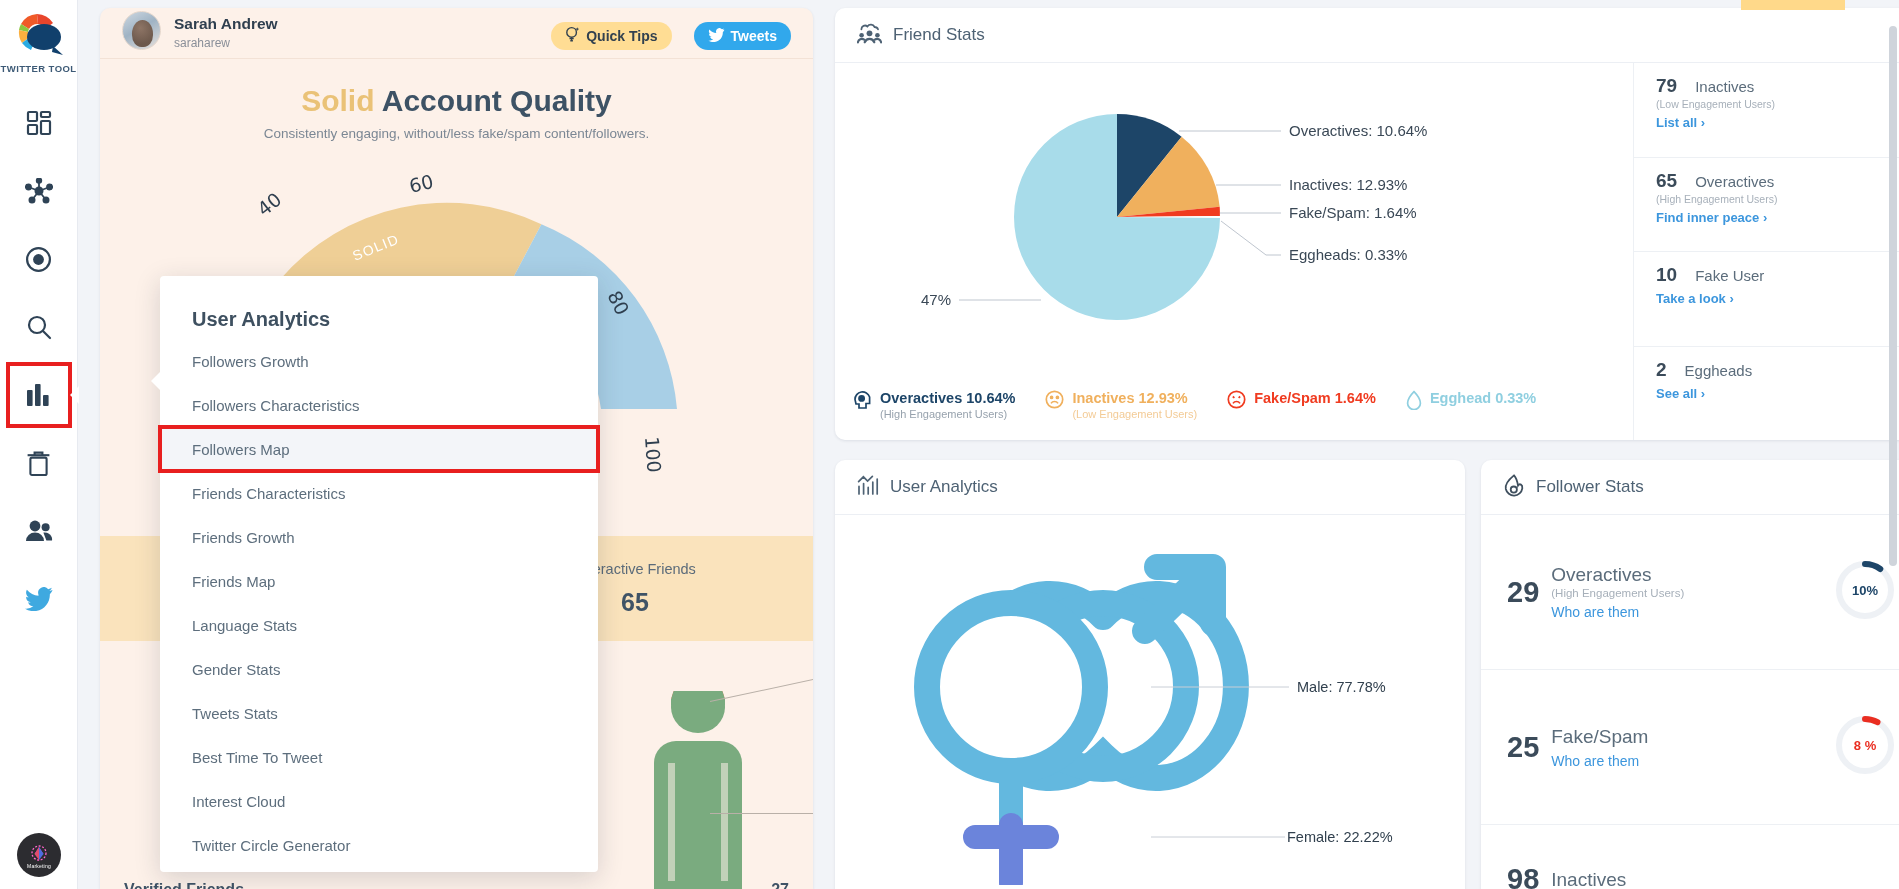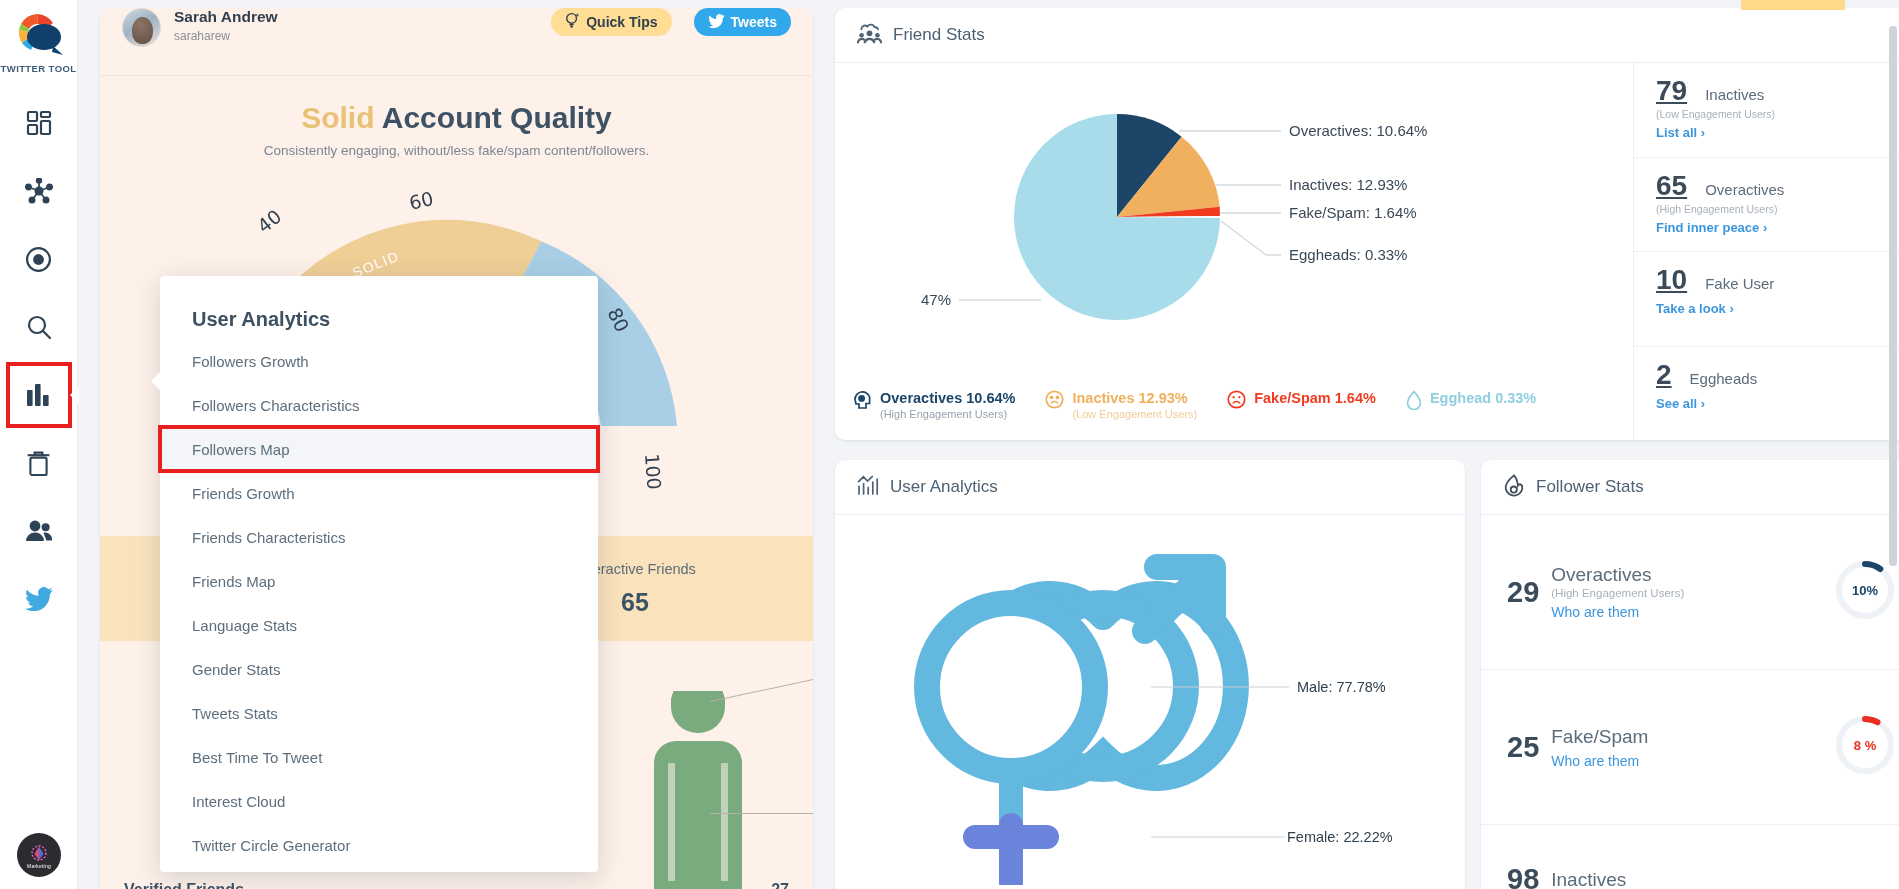--- a/index.html
+++ b/index.html
@@ -64,22 +64,22 @@
   }
   .card-head .t{ font-size:17px; color:#4e6274; }
 
   
   #quality-card{
     position:absolute; left:22px; top:8px; width:713px; height:890px;
     background:#fdf1e9; border-radius:10px; overflow:hidden;
     box-shadow:0 1px 3px rgba(25,40,70,.10);
   }
   #profile-bar{
-    height:68px; display:flex; align-items:flex-start;
-    padding:0 22px; border-bottom:1px solid #f3e2d6;
+    height:51px; display:flex; align-items:flex-end;
+    padding:8px 22px; border-bottom:1px solid #f3e2d6;
   }
   #profile-avatar{
     width:39px;height:39px;border-radius:50%;
     background:linear-gradient(150deg,#cfd9e2 0%,#9fb3c4 45%,#e8e1dc 100%);
     border:1px solid #e4d7cd; overflow:hidden; position:relative; flex:none;
   }
   #profile-avatar::after{
     content:""; position:absolute; left:9px; top:8px;
     width:21px;height:27px;border-radius:50% 50% 44% 44%;
     background:radial-gradient(circle at 40% 30%, #8b6a55, #5d4434 70%);
@@ -178,21 +178,21 @@
   .lg .txt .s{ font-size:11px; margin-top:2px; white-space:nowrap;}
   #side-stats{
     width:290px; border-left:1px solid #edf0f4; display:flex;
     flex-direction:column;
   }
   .ss{
     flex:1; padding:12px 0 0 22px; border-bottom:1px solid #edf0f4;
   }
   .ss:last-child{border-bottom:none;}
   .ss .top{ display:flex; align-items:baseline; gap:18px;}
-  .ss .num{ font-size:28px; font-weight:bold; color:#3b4b5a;text-decoration:underline; }
+  .ss .num{ font-size:19px; font-weight:bold; color:#3b4b5a; }
   .ss .nm{ font-size:15px; color:#5b6c7b; }
   .ss .sub{ font-size:10.5px; color:#a7b0ba; margin-top:1px;}
   .ss .lnk{ font-size:13px; color:#3c96dd; margin-top:5px; cursor:pointer;
             font-weight:bold; }
 
   
   #user-analytics{
     position:absolute; left:757px; top:460px; width:630px; height:440px;
   }
   #ua-body{ position:relative; height:385px; }
@@ -433,22 +433,22 @@
       <span class="rv">27</span>
     </div>
   </div>
 
   <div id="dropdown">
     <div id="dd-notch"></div>
     <div id="dropdown-title">User Analytics</div>
     <div class="dd-item">Followers Growth</div>
     <div class="dd-item">Followers Characteristics</div>
     <div class="dd-item sel">Followers Map</div>
+    <div class="dd-item">Friends Characteristics</div>
     <div class="dd-item">Friends Growth</div>
-    <div class="dd-item">Friends Characteristics</div>
     <div class="dd-item">Friends Map</div>
     <div class="dd-item">Language Stats</div>
     <div class="dd-item">Gender Stats</div>
     <div class="dd-item">Tweets Stats</div>
     <div class="dd-item">Best Time To Tweet</div>
     <div class="dd-item">Interest Cloud</div>
     <div class="dd-item">Twitter Circle Generator</div>
   </div>
 
   <div class="card" id="friend-stats">

